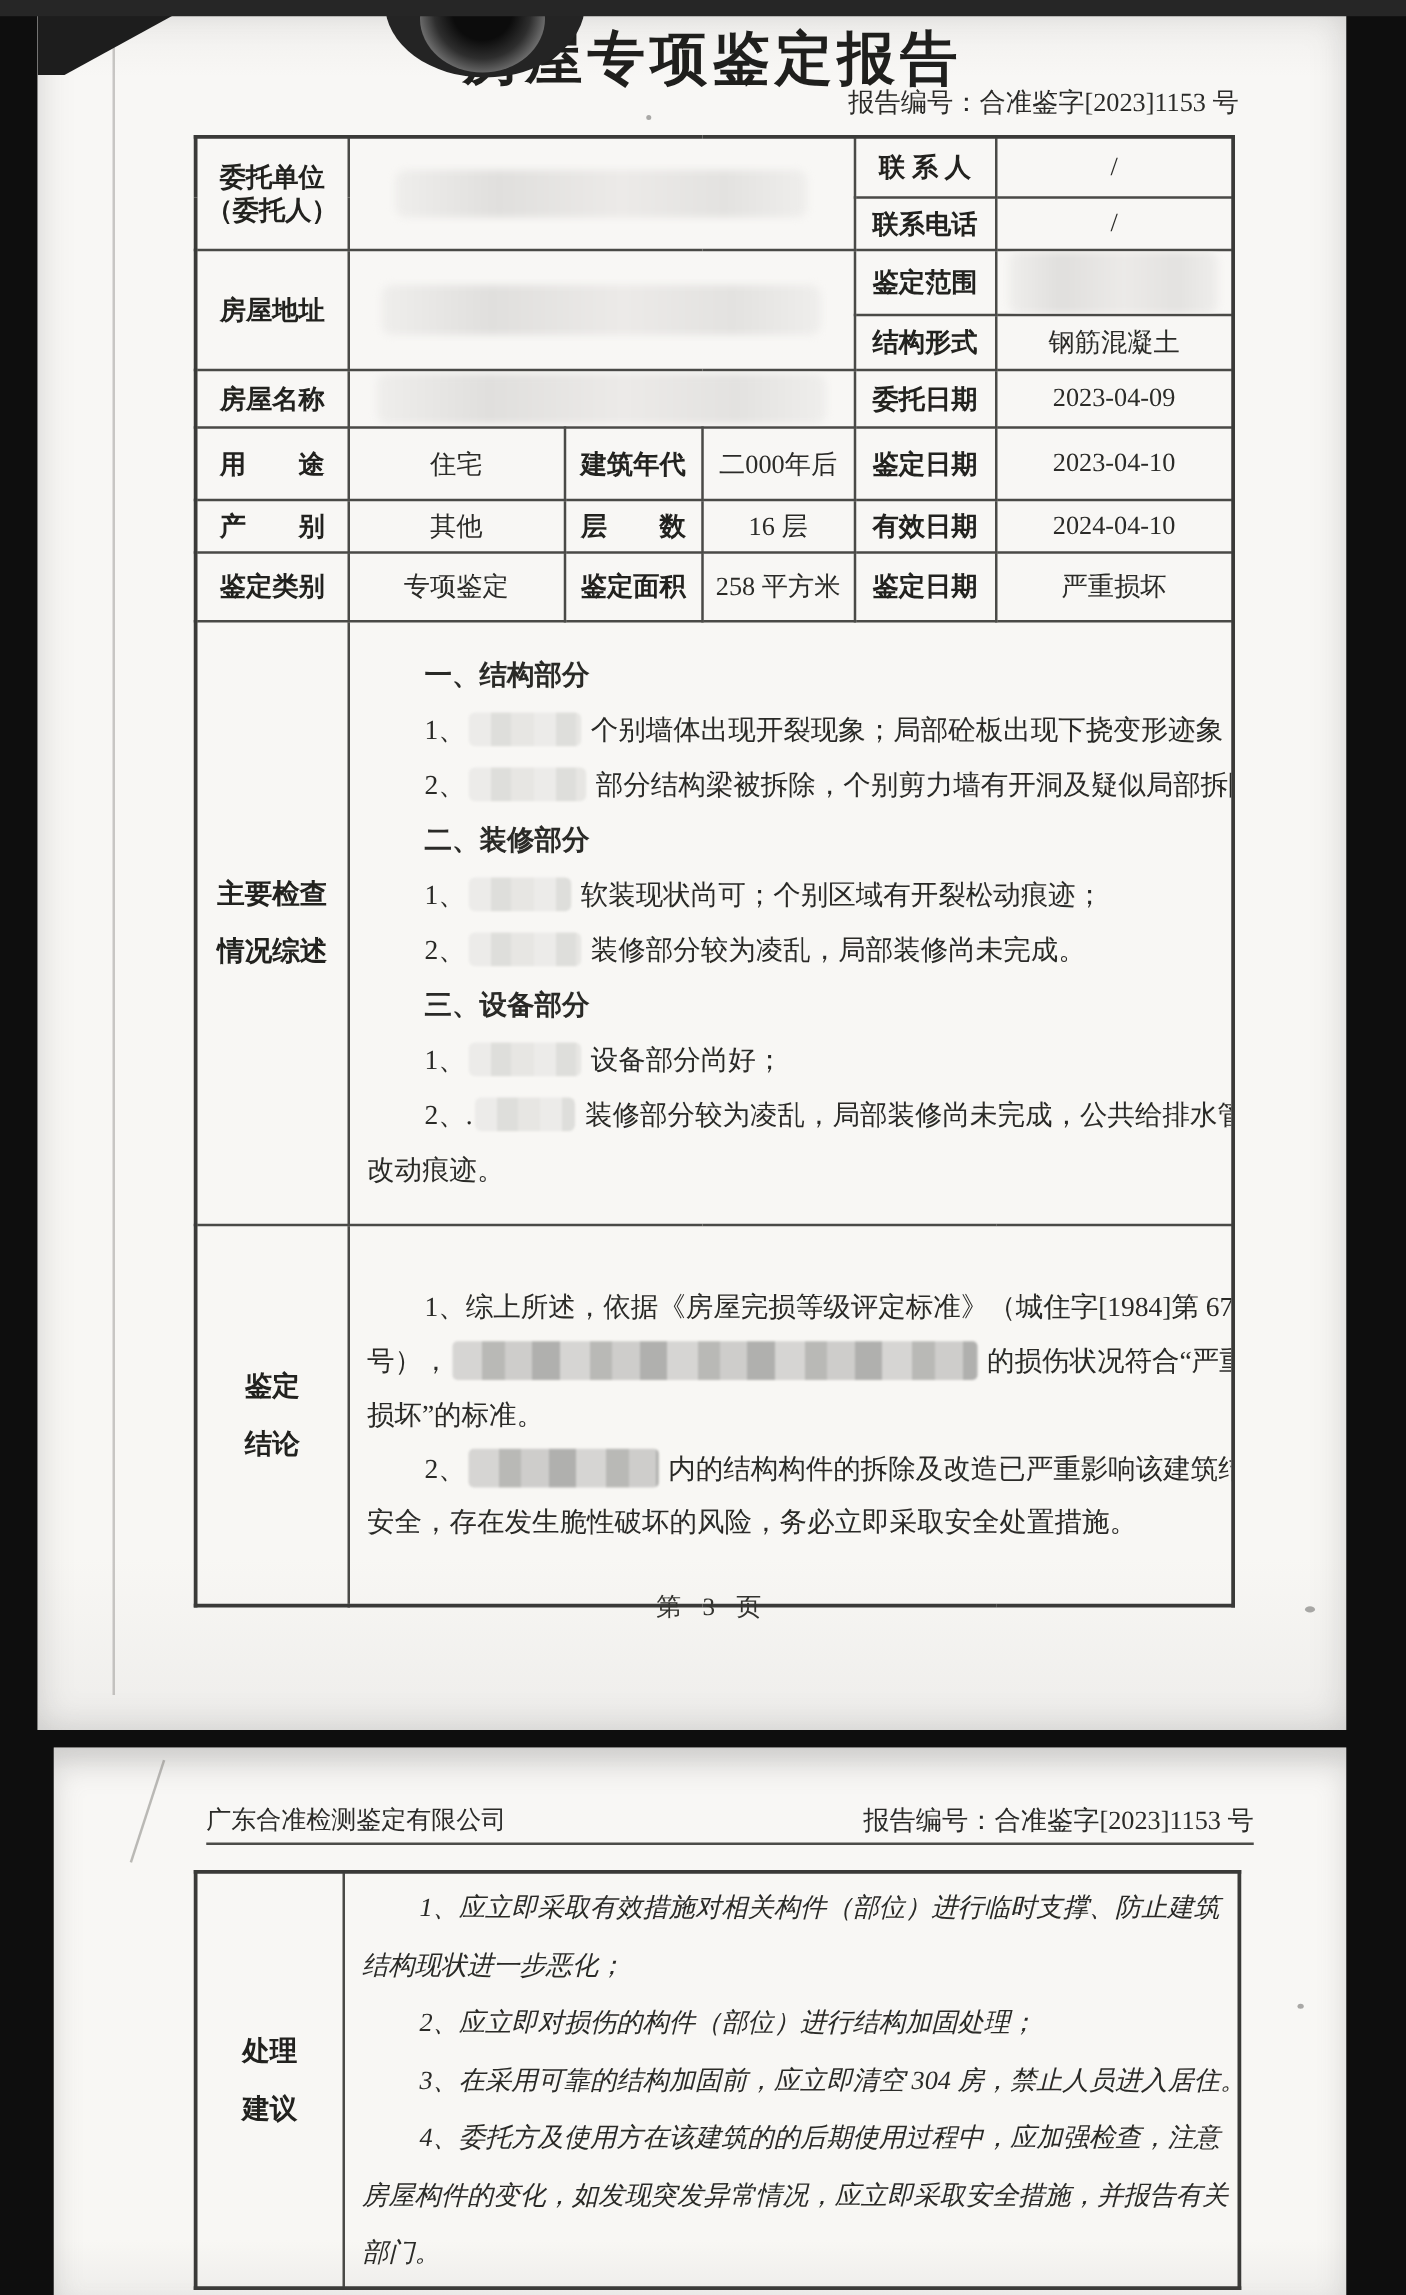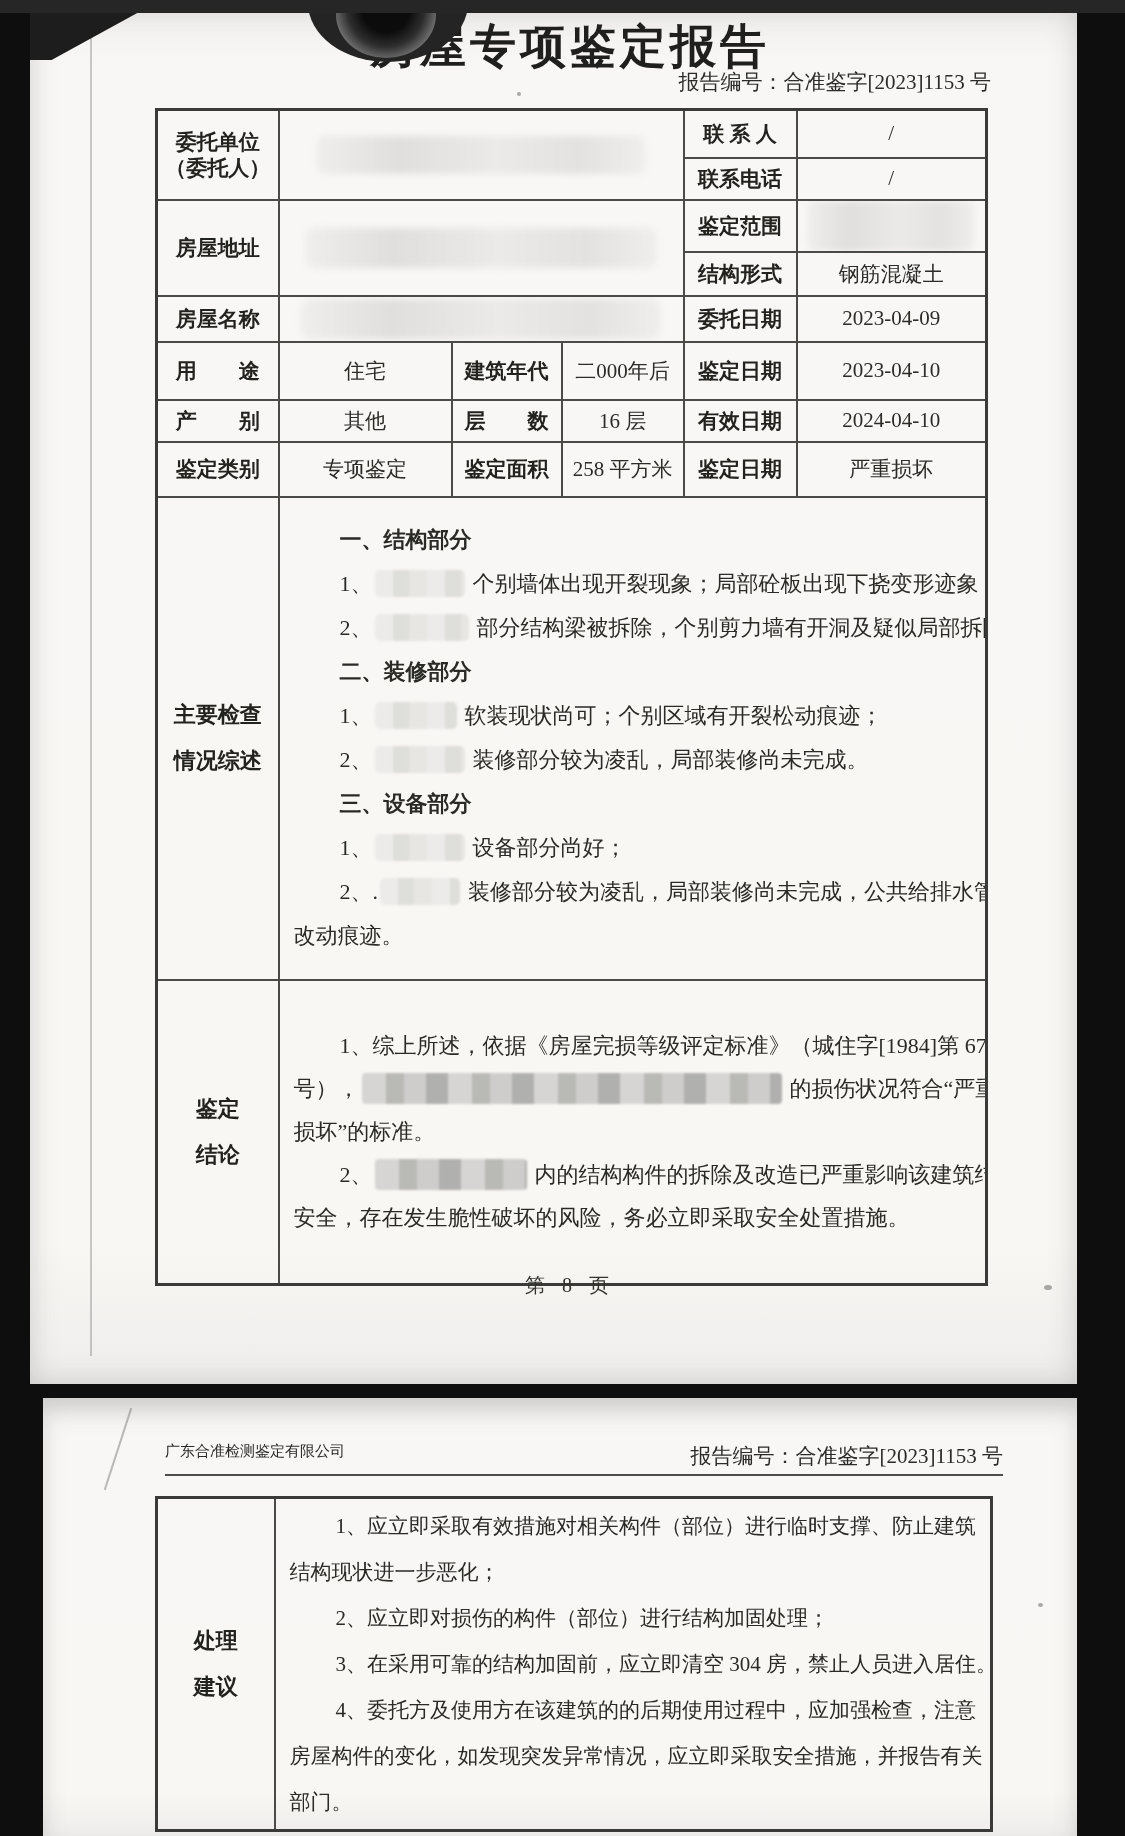--- a/index.html
+++ b/index.html
@@ -38,33 +38,33 @@
   td.lab{font-weight:700;text-align:center;font-size:21px;color:#22221f;
      white-space:pre-line;line-height:26px;}
   td.val{text-align:center;font-size:21px;color:#2b2b28;}
   td.big-lab{font-weight:700;text-align:center;font-size:22px;white-space:pre-line;line-height:46px;color:#22221f;margin-top:47px;}
   td.content{vertical-align:middle;}
   
   .lines{padding:4px 10px 4px 14px;font-size:22px;color:#2a2a27;}
   .line{white-space:nowrap;}
   #summary-lines .line{height:44px;line-height:44px;}
   #conclusion-lines .line{height:43px;line-height:43px;}
-  #advice-lines .line{height:46px;line-height:46px;font-size:21px;}
+  #advice-lines .line{height:46px;line-height:46px;font-size:21px;font-style:italic;}
   .line.indent{padding-left:46px;}
   .line.bold{font-weight:700;}
   
   .redact{display:inline-block;vertical-align:middle;height:27px;border-radius:5px;margin:0 8px 5px 2px;
     background:repeating-linear-gradient(90deg,#ecebe9 0 18px,#dededb 18px 34px,#e7e6e3 34px 52px);
     filter:blur(1px);}
   .redact.dark{height:31px;border-radius:4px;
     background:repeating-linear-gradient(90deg,#d6d5d3 0 24px,#b9b9b6 24px 42px,#cecdcb 42px 64px,#b0b0ae 64px 86px);}
   .cellblur{margin:0 auto;border-radius:9px;filter:blur(3px);
     background:linear-gradient(90deg,#efeeec,#e0dfdd 25%,#eceae8 55%,#e3e2e0 80%,#efeeec);}
   
-  .p2-company{position:absolute;left:122px;top:44px;font-size:15px;font-weight:400;color:#2a2a28;}
+  .p2-company{position:absolute;left:122px;top:44px;font-size:20px;font-weight:400;color:#2a2a28;}
   .p2-report{position:absolute;left:122px;top:44px;width:838px;text-align:right;font-size:21px;color:#2a2a28;}
   .p2-rule{position:absolute;left:122px;top:76px;width:838px;height:2px;background:#4c4c49;}
 </style>
 </head>
 <body>
 
 <div class="page" id="page1">
 
   <div class="doc-title">房屋专项鉴定报告</div>
   <div class="report-line">报告编号：合准鉴字[2023]1153 号</div>
@@ -165,21 +165,21 @@
               <div class="line">号），<span class="redact dark" style="width: 420px;"></span>的损伤状况符合“严重</div>
               <div class="line">损坏”的标准。</div>
               <div class="line indent">2、<span class="redact dark" style="width: 152px;"></span>内的结构构件的拆除及改造已严重影响该建筑结构的</div>
               <div class="line">安全，存在发生脆性破坏的风险，务必立即采取安全处置措施。</div>
             </div>
       </td>
     </tr>
   </tbody>
     </table>
 
-  <div class="page-footer">第 8 页</div>
+  <div class="page-footer">第 3 页</div>
 
   <div class="edge-line" style="left:60px;top:30px;height:1320px;"></div>
   <div class="hole-halo"></div>
   <div class="hole"></div>
   <div class="corner-wedge"></div>
   <div class="speck" style="left:1014px;top:1279px;width:8px;height:5px;"></div>
   <div class="speck" style="left:487px;top:86px;width:4px;height:4px;"></div>
 </div>
 <div class="topband"></div>
 

